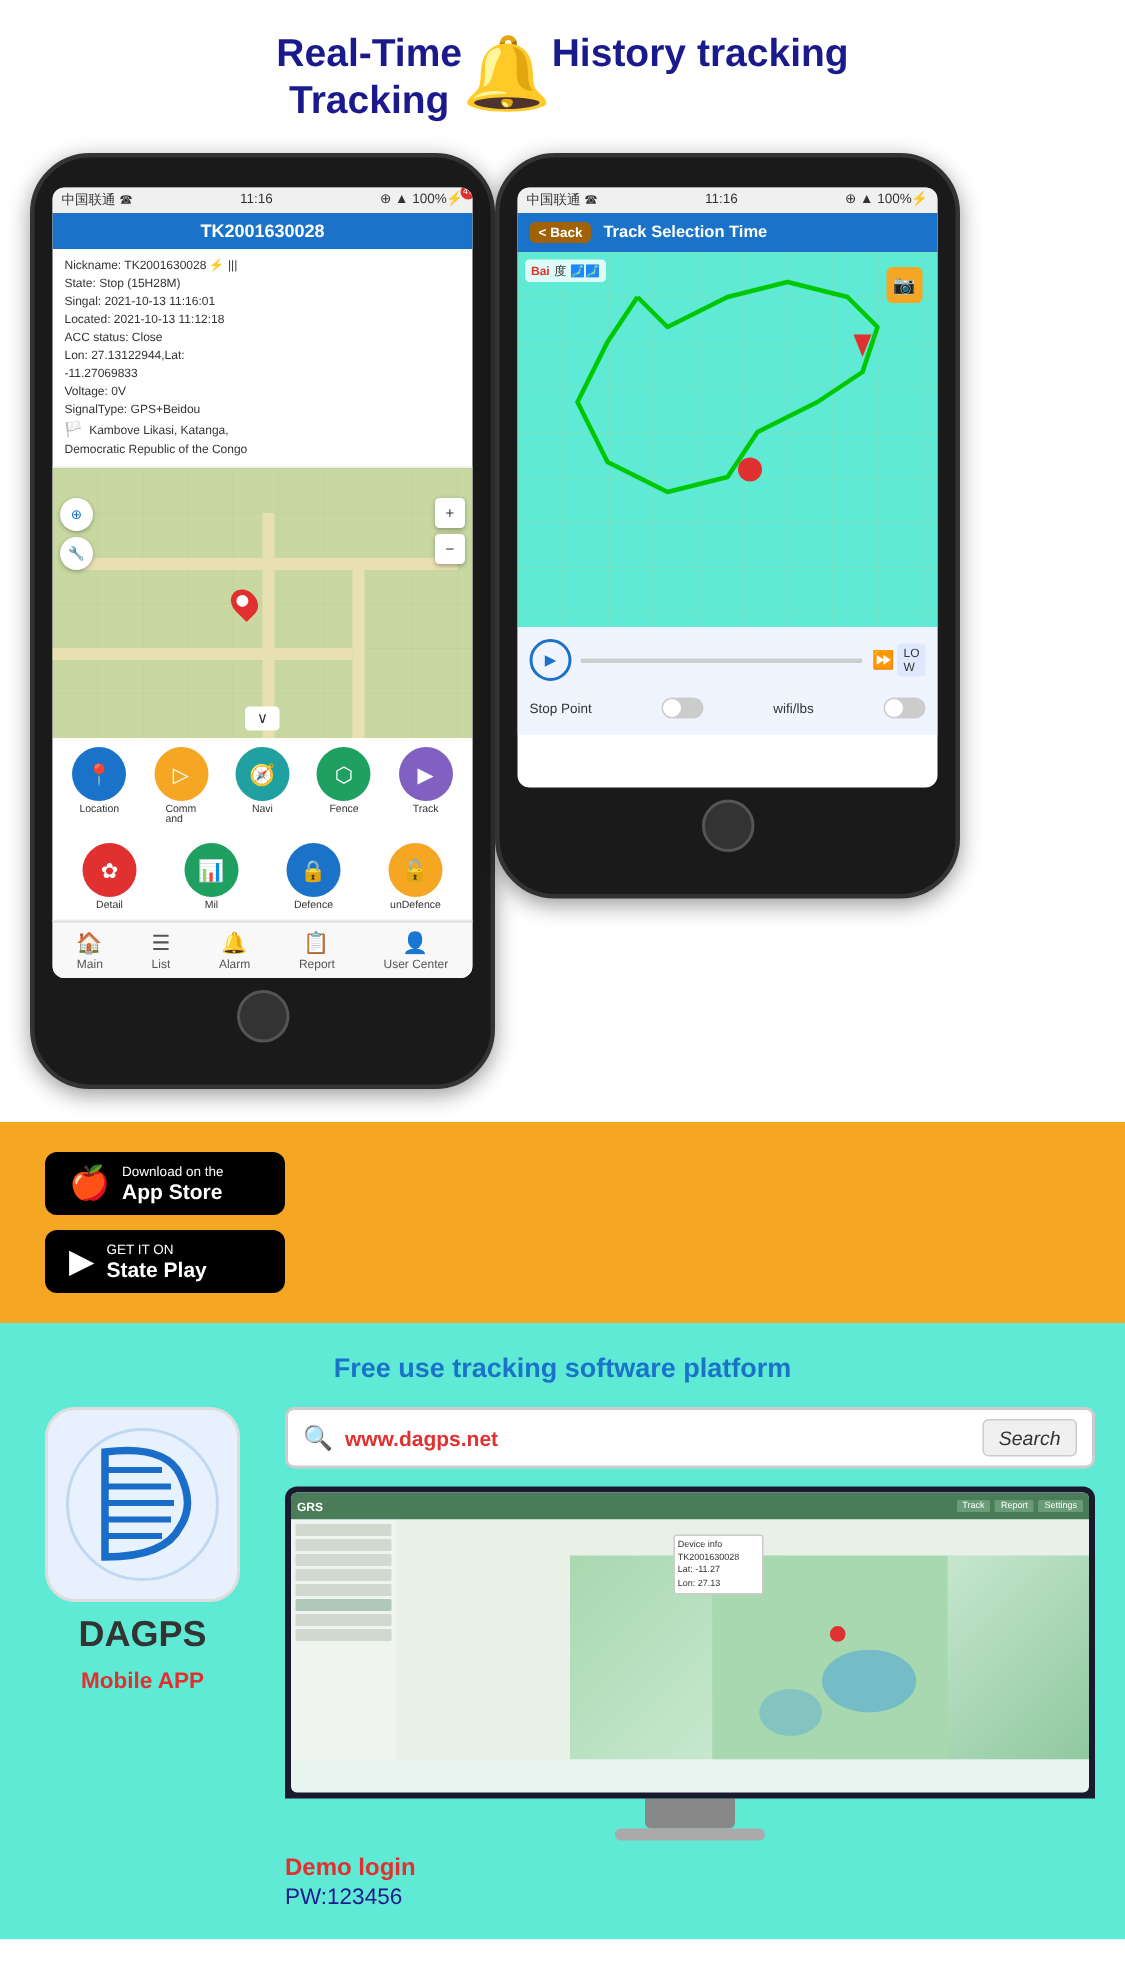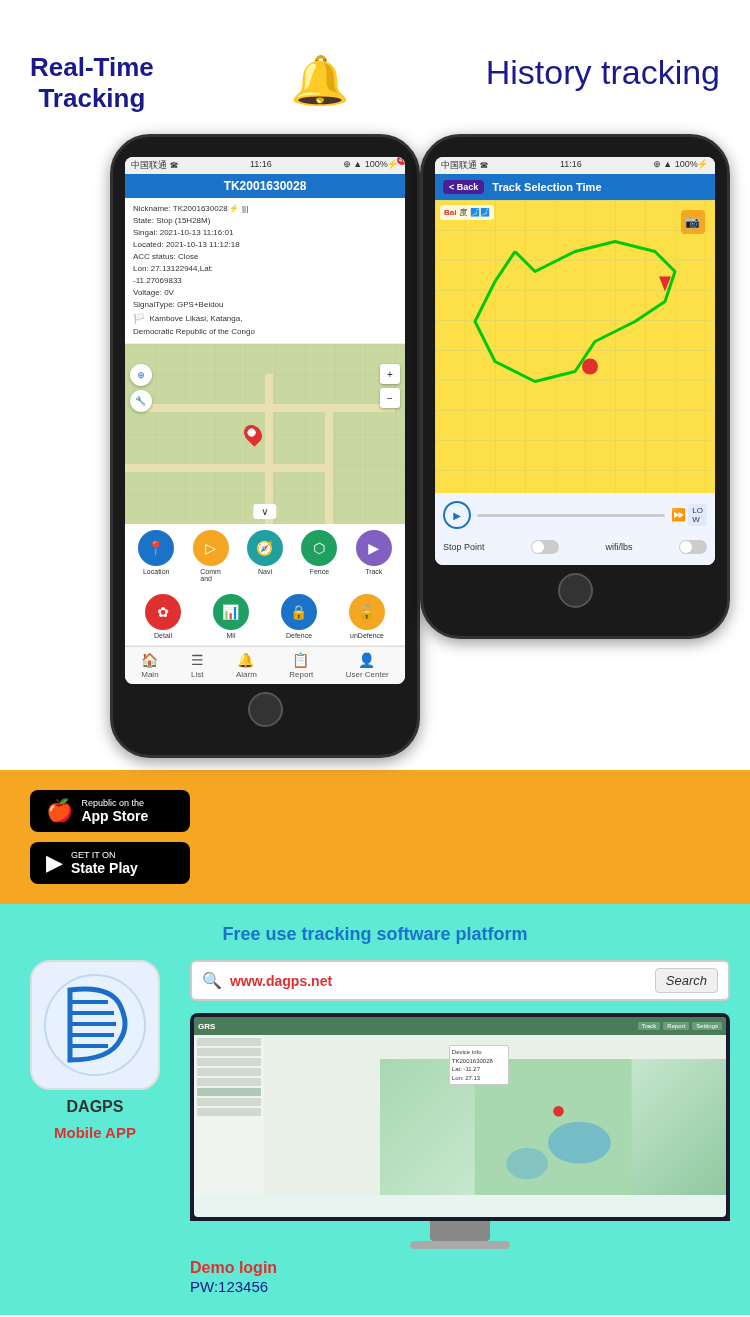--- a/index.html
+++ b/index.html
@@ -8,53 +8,52 @@
       background: #fff;
       font-family: Arial, sans-serif;
       overflow-x: hidden;
     }
 
     
     .top-section {
       background: #fff;
       padding: 20px 30px 10px;
       display: flex;
-      justify-content: space-between;
+      justify-content: center;
       align-items: flex-start;
-      margin-top: 32px;
     }
     .feature-title {
       text-align: center;
       font-size: 26px;
       font-weight: bold;
       color: #1a1a8c;
       line-height: 1.2;
     }
     .feature-title-right {
-      font-size: 34px;
-      font-weight: normal;
+      font-size: 26px;
+      font-weight: bold;
       color: #1a1a8c;
       line-height: 1.2;
       text-align: center;
     }
     .top-center {
       display: flex;
       align-items: center;
       gap: 10px;
     }
     .bell-icon {
       font-size: 48px;
       color: #f5a623;
     }
 
     
     .phones-section {
       display: flex;
-      justify-content: flex-end;
-      padding: 10px 20px 12px;
+      justify-content: flex-start;
+      padding: 10px 20px 22px;
       background: #fff;
     }
     .phone-wrapper {
       width: 310px;
     }
     .phone-frame {
       background: #1a1a1a;
       border-radius: 40px;
       padding: 20px 12px;
       position: relative;
@@ -91,22 +90,22 @@
       border-bottom: 1px solid #eee;
       line-height: 1.5;
     }
     .phone-map-area {
       background: #c8d8a0;
       height: 180px;
       position: relative;
       overflow: hidden;
     }
     .phone-map-area-track {
-      background: #fde047;
-      height: 293px;
+      background: #5eead4;
+      height: 250px;
       position: relative;
     }
     .map-grid {
       position: absolute;
       top: 0; left: 0; right: 0; bottom: 0;
       background:
         linear-gradient(rgba(180,200,150,0.3) 1px, transparent 1px),
         linear-gradient(90deg, rgba(180,200,150,0.3) 1px, transparent 1px);
       background-size: 30px 30px;
     }
@@ -193,21 +192,21 @@
     .track-header {
       background: #1a73c8;
       color: #fff;
       display: flex;
       align-items: center;
       padding: 6px 8px;
       font-size: 11px;
       font-weight: bold;
     }
     .back-btn {
-      background: #4c1d95;
+      background: #a16207;
       color: #fff;
       border-radius: 4px;
       padding: 2px 6px;
       font-size: 9px;
       margin-right: 8px;
     }
     .track-path {
       position: absolute;
       top: 0; left: 0;
       width: 100%;
@@ -367,21 +366,21 @@
       align-items: center;
       justify-content: center;
       border: 2px solid #ddd;
       overflow: hidden;
     }
     .dagps-logo-svg {
       width: 110px;
       height: 110px;
     }
     .app-name {
-      font-size: 16px;
+      font-size: 24px;
       font-weight: bold;
       color: #333;
     }
     .mobile-app-label {
       font-size: 15px;
       color: #e03030;
       font-weight: bold;
     }
     .platform-right {
       flex: 1;
@@ -717,21 +716,21 @@
     </div>
   </div>
 </div>
 
 <div class="yellow-section">
   <div class="store-buttons">
 
     <div class="store-btn">
       <span class="store-btn-icon">🍎</span>
       <div class="store-btn-text">
-        <span class="store-small">Republic on the</span>
+        <span class="store-small">Download on the</span>
         <span class="store-large">App Store</span>
       </div>
     </div>
 
     <div class="store-btn">
       <span class="store-btn-icon">▶</span>
       <div class="store-btn-text">
         <span class="store-small">GET IT ON</span>
         <span class="store-large">State Play</span>
       </div>

